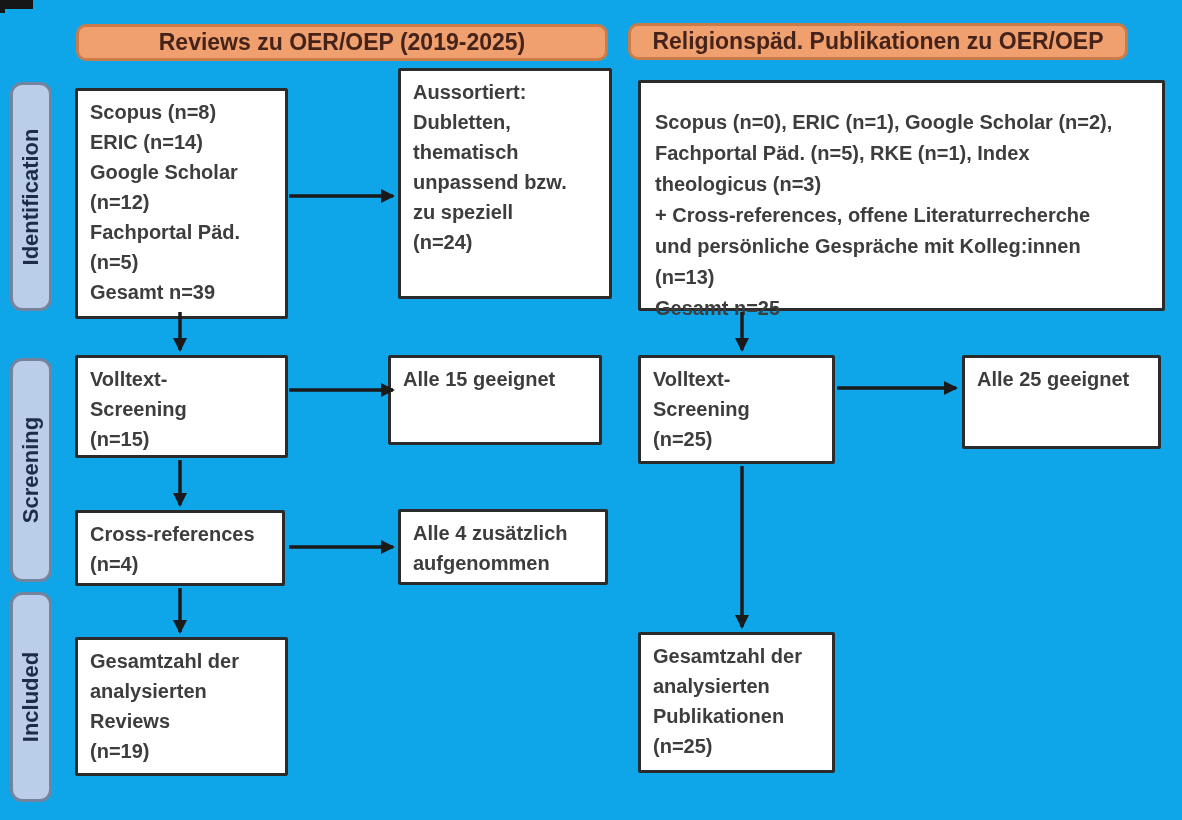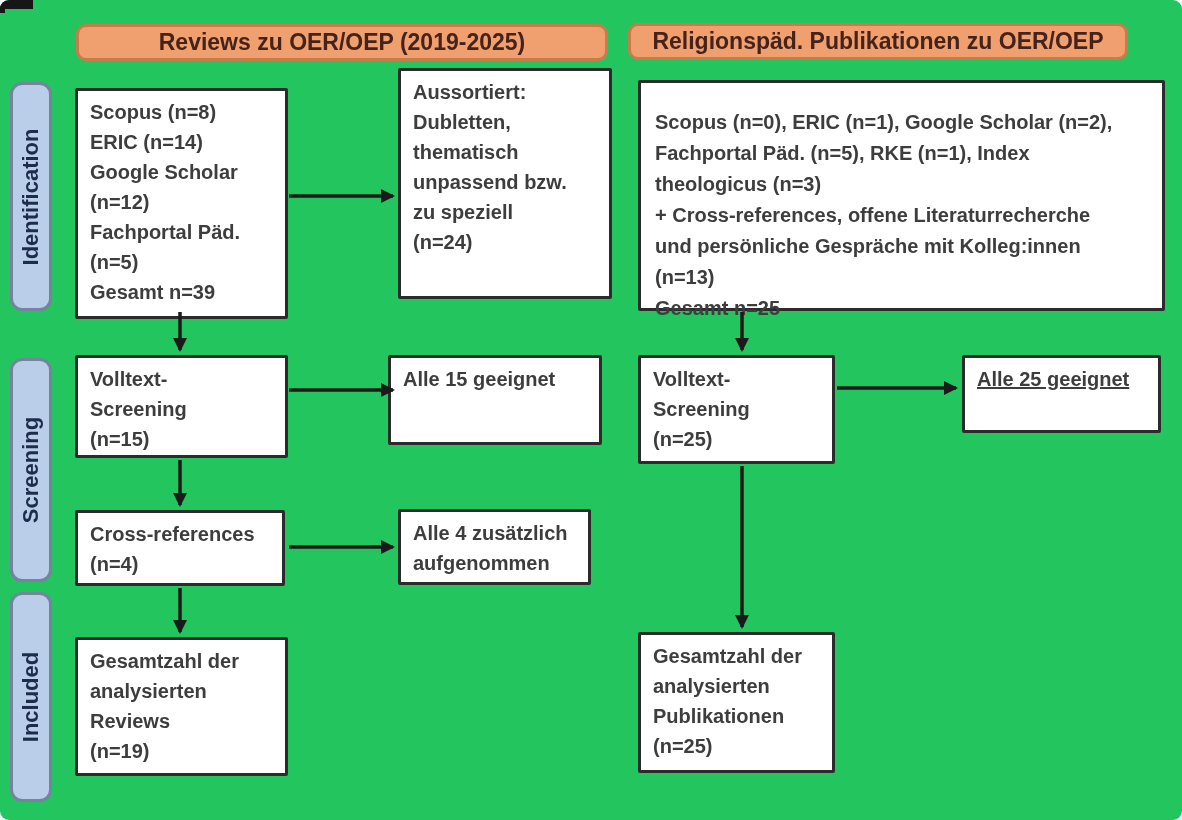--- a/index.html
+++ b/index.html
@@ -1,24 +1,23 @@
 <!DOCTYPE html>
 <html style="--header-fill: #f0a06e; --header-border: #c97c49; --header-text: #45231b; --stage-fill: #bacde9; --stage-border: #74849e; --stage-text: #1c2c4a; --box-border: #2b2b2b; --box-text: #3d3d3d; --arrow: #1a1a1a;"><head>
 <meta charset="utf-8">
 <style>
   html, body { margin: 0; padding: 0; background: #ffffff; }
   .canvas {
     position: relative;
     width: 1182px;
     height: 820px;
-    background: #22c55e;
+    background: #0ea5e9;
     font-family: "Liberation Sans", sans-serif;
     font-weight: 700;
     overflow: hidden;
-    border-radius: 9px;
   }
   
   .col-header {
     position: absolute;
     box-sizing: border-box;
     background: var(--header-fill);
     border: 3px solid var(--header-border);
     border-radius: 10px;
     color: var(--header-text);
     font-size: 23px;
@@ -64,25 +63,25 @@
     font-size: 20px;
     line-height: 30px;
     padding: 6px 12px;
     white-space: pre-line;
   }
   #box-sources-left    { left: 75px;  top: 88px;  width: 213px; height: 231px; }
   #box-excluded        { left: 398px; top: 68px;  width: 214px; height: 231px; }
   #box-fulltext-left   { left: 75px;  top: 355px; width: 213px; height: 103px; }
   #box-alle15          { left: 388px; top: 355px; width: 214px; height: 90px; }
   #box-crossref        { left: 75px;  top: 510px; width: 210px; height: 76px; }
-  #box-alle4           { left: 398px; top: 509px; width: 193px; height: 76px; }
+  #box-alle4           { left: 398px; top: 509px; width: 210px; height: 76px; }
   #box-included-left   { left: 75px;  top: 637px; width: 213px; height: 139px; }
   #box-sources-right   { left: 638px; top: 80px;  width: 527px; height: 231px; padding: 24px 14px; line-height: 31px; }
   #box-fulltext-right  { left: 638px; top: 355px; width: 197px; height: 109px; }
-  #box-alle25          { left: 962px; top: 355px; width: 199px; height: 78px; text-decoration: underline; }
+  #box-alle25          { left: 962px; top: 355px; width: 199px; height: 94px; }
   #box-included-right  { left: 638px; top: 632px; width: 197px; height: 141px; }
 
   
   .arrows { position: absolute; left: 0; top: 0; pointer-events: none; }
   .arrow-line { stroke: var(--arrow); stroke-width: 3.5; }
   .arrowhead  { fill: var(--arrow); }
 
   
   .artifact-h { position: absolute; left: 0; top: 0; width: 33px; height: 9px;  background: #161616; }
   .artifact-v { position: absolute; left: 0; top: 0; width: 5px;  height: 13px; background: #161616; }

